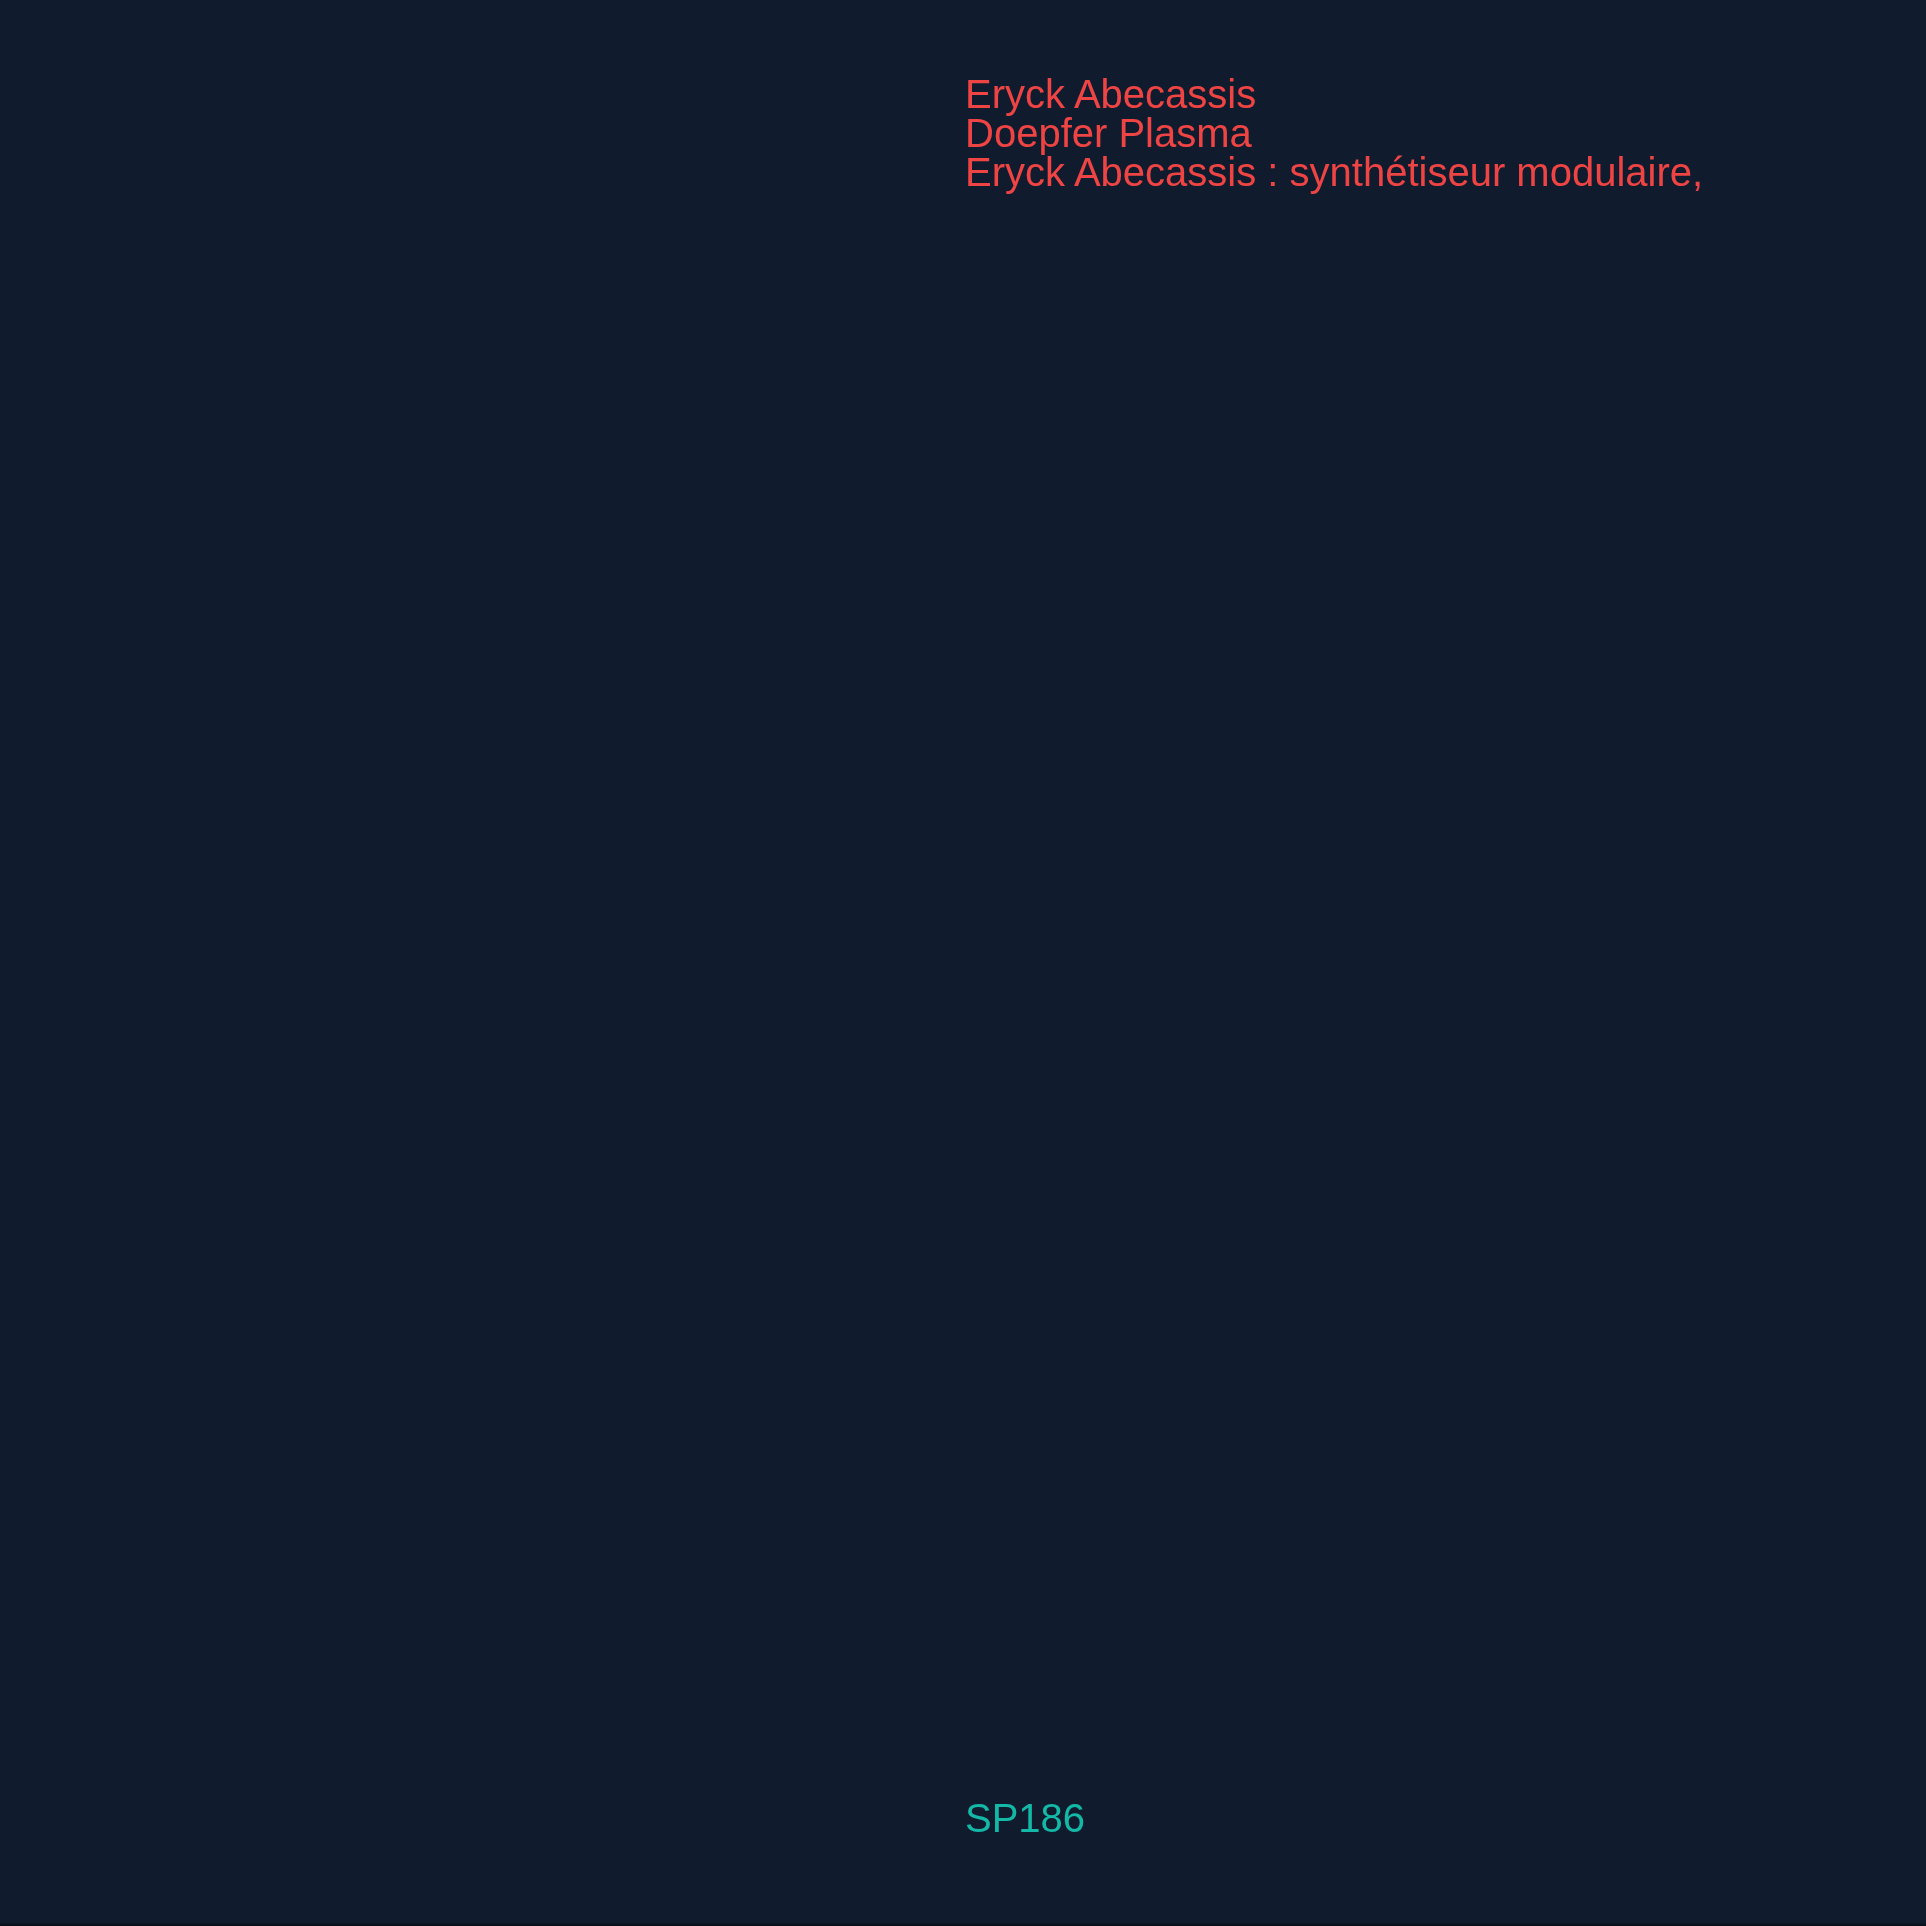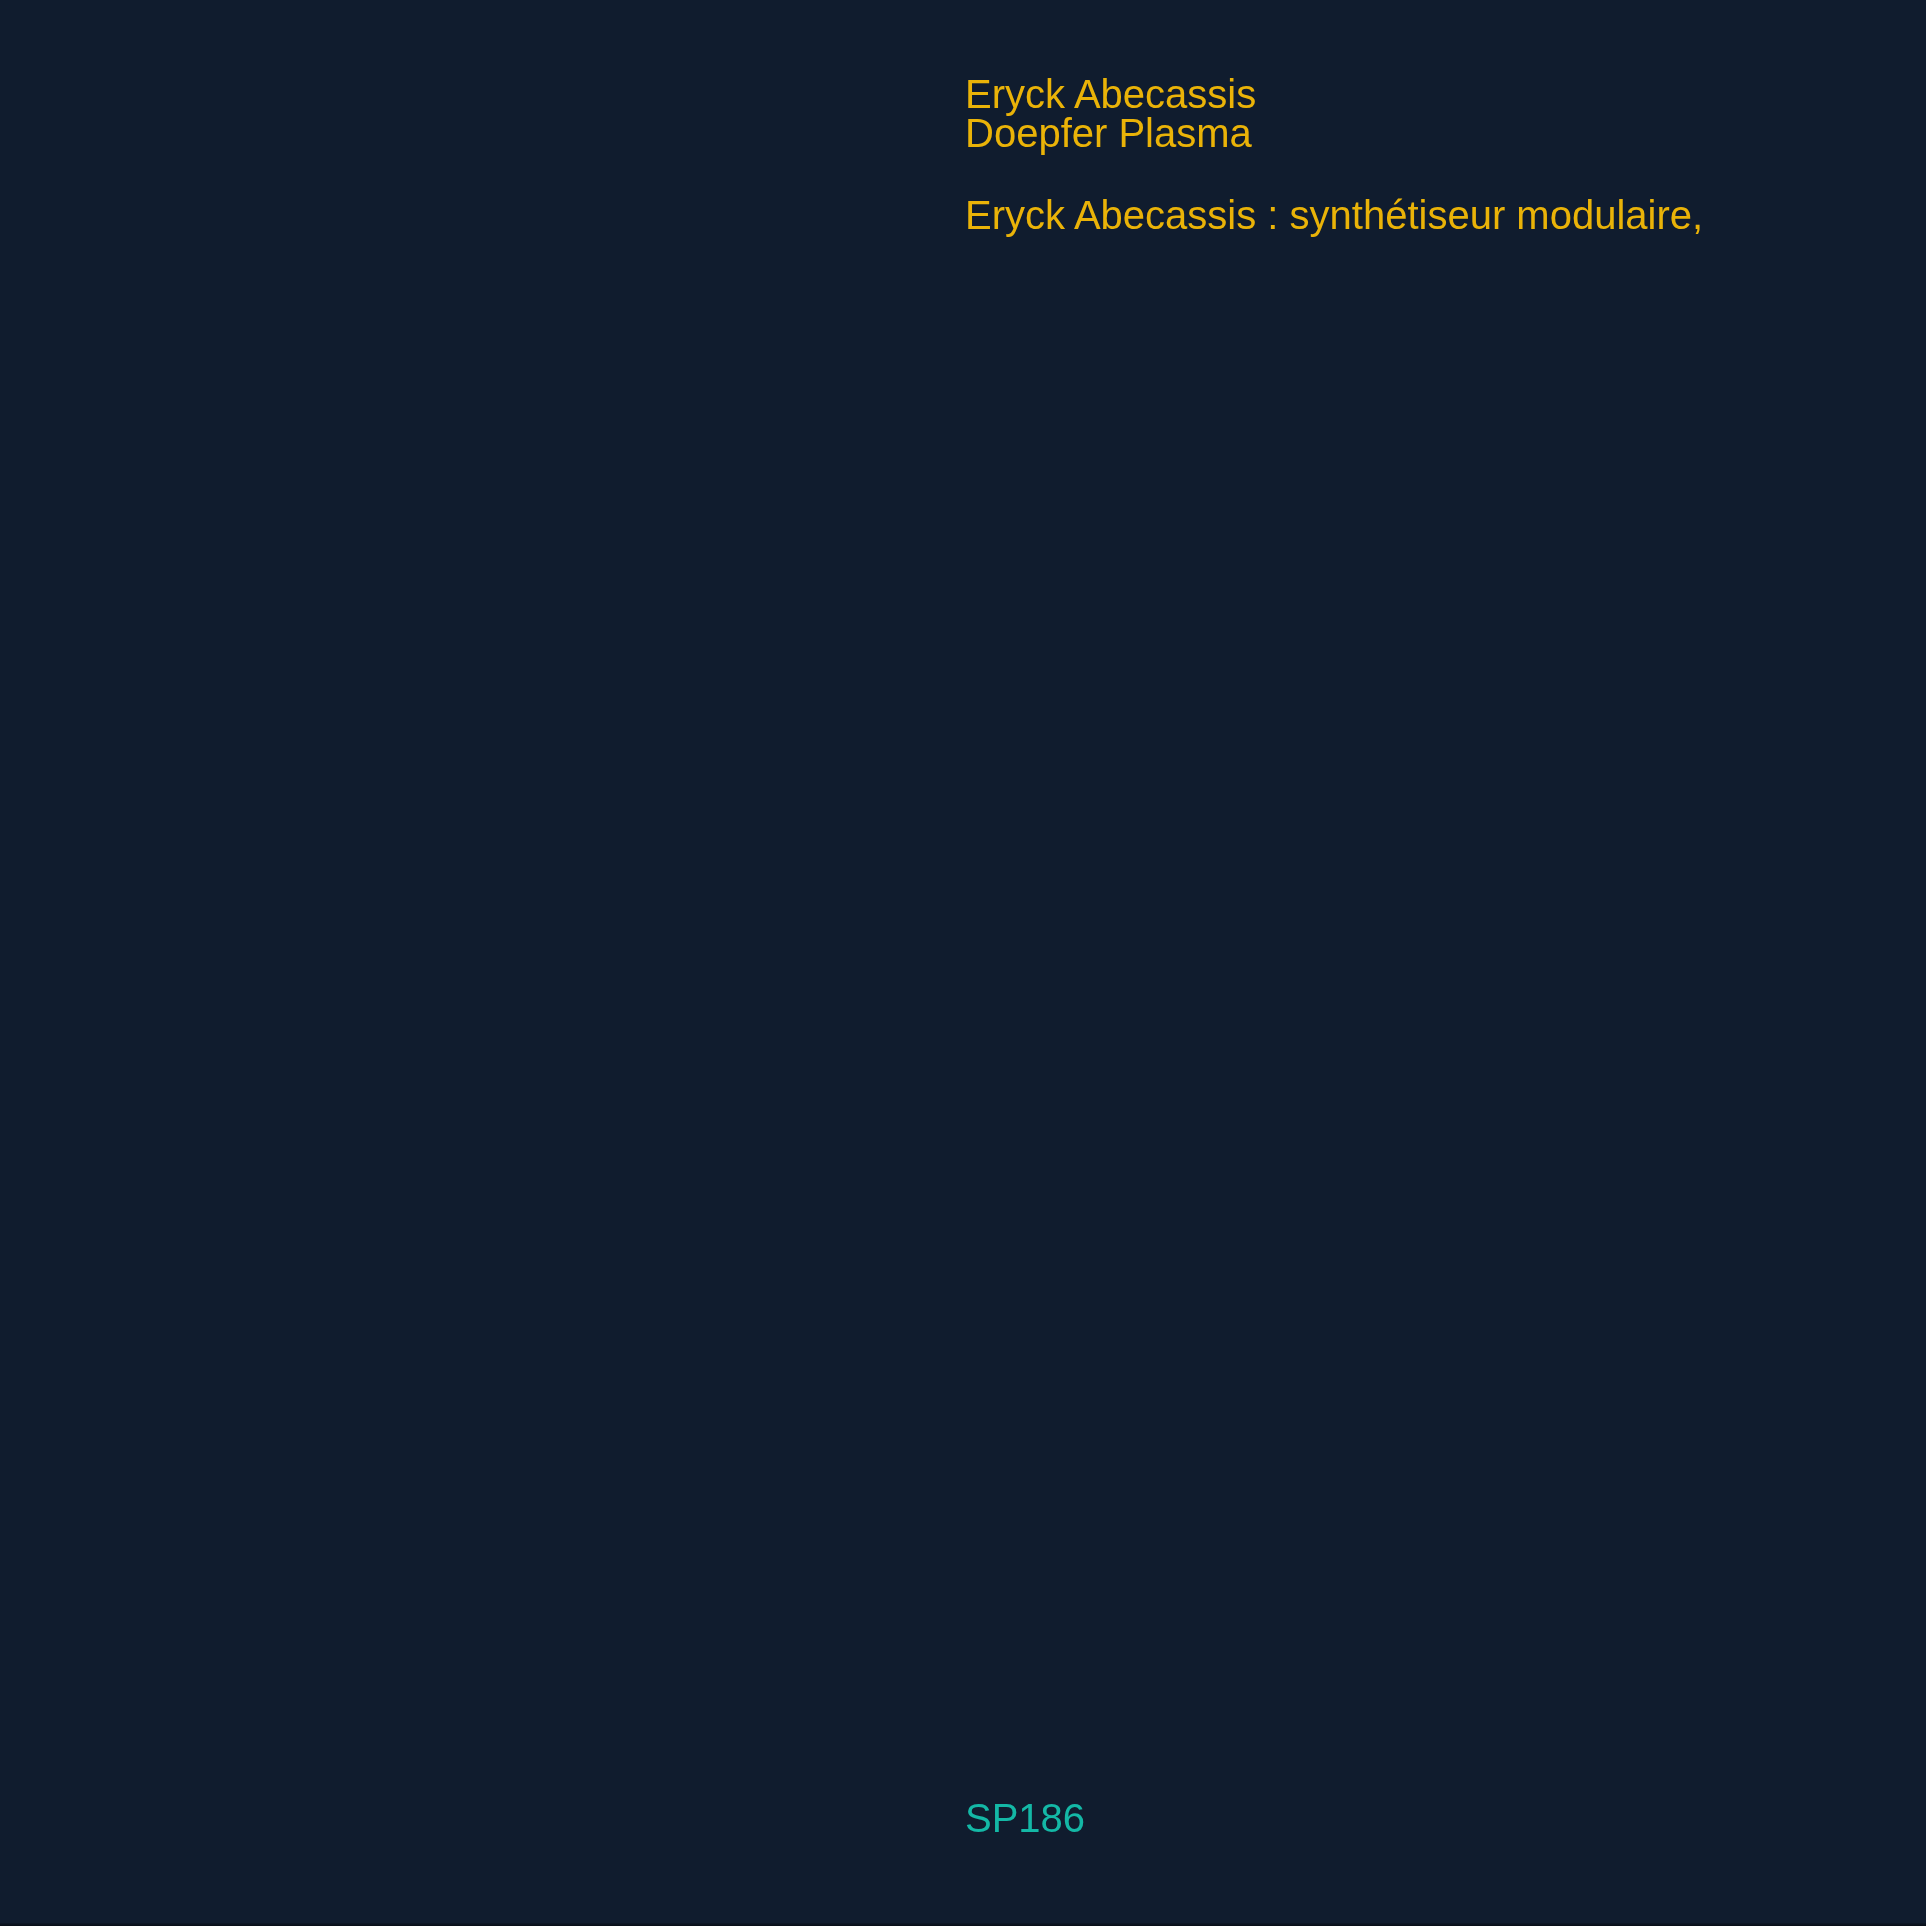--- a/index.html
+++ b/index.html
@@ -16,28 +16,27 @@
   }
   .cover {
     position: absolute;
     inset: 0;
   }
   .text-col {
     position: absolute;
     left: 965px;
     top: 75px;
     width: 892px;
-    color: #eab308;
+    color: #ef4444;
     font-size: 40px;
     line-height: 39px;
     font-weight: 400;
     letter-spacing: 0;
   }
   .credits {
-    margin-top: 43px;
   }
   .catalog {
     position: absolute;
     left: 965px;
     top: 1799px;
     color: #14b8a6;
     font-size: 40px;
     line-height: 39px;
     font-weight: 400;
   }

